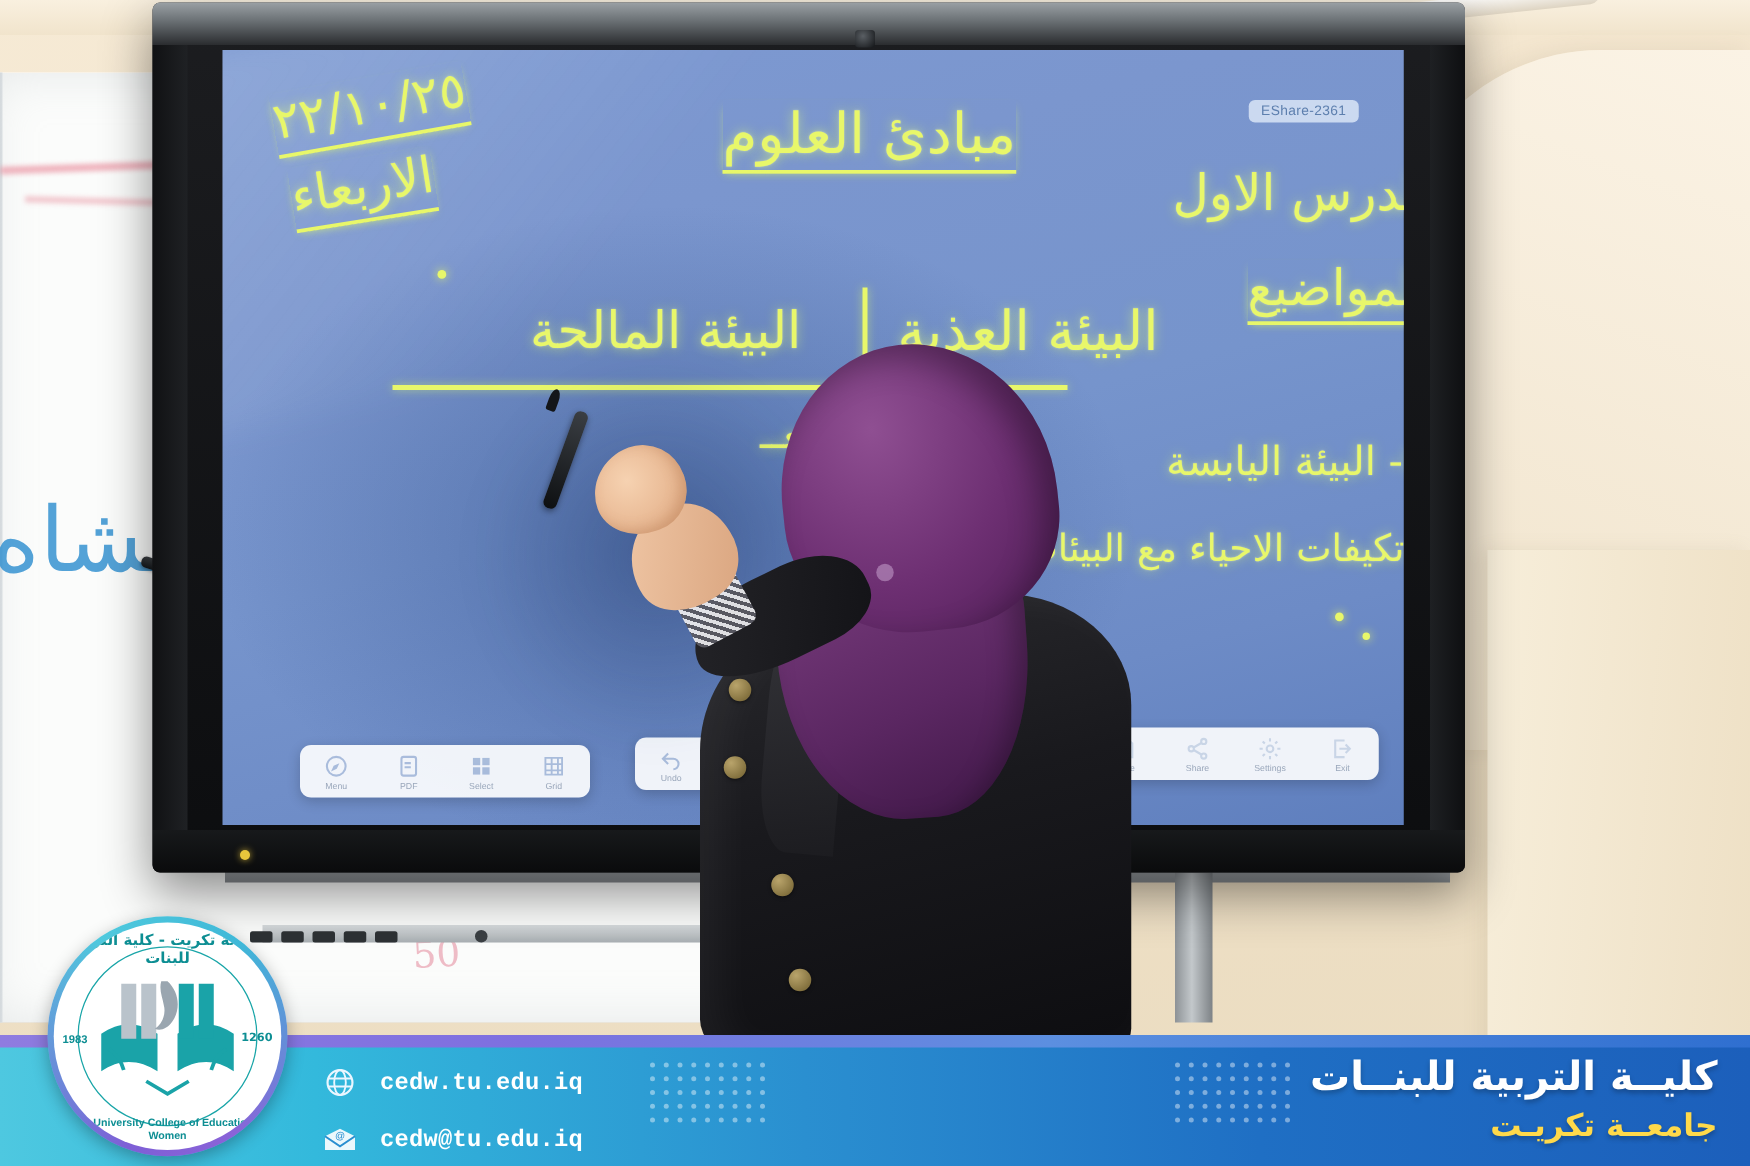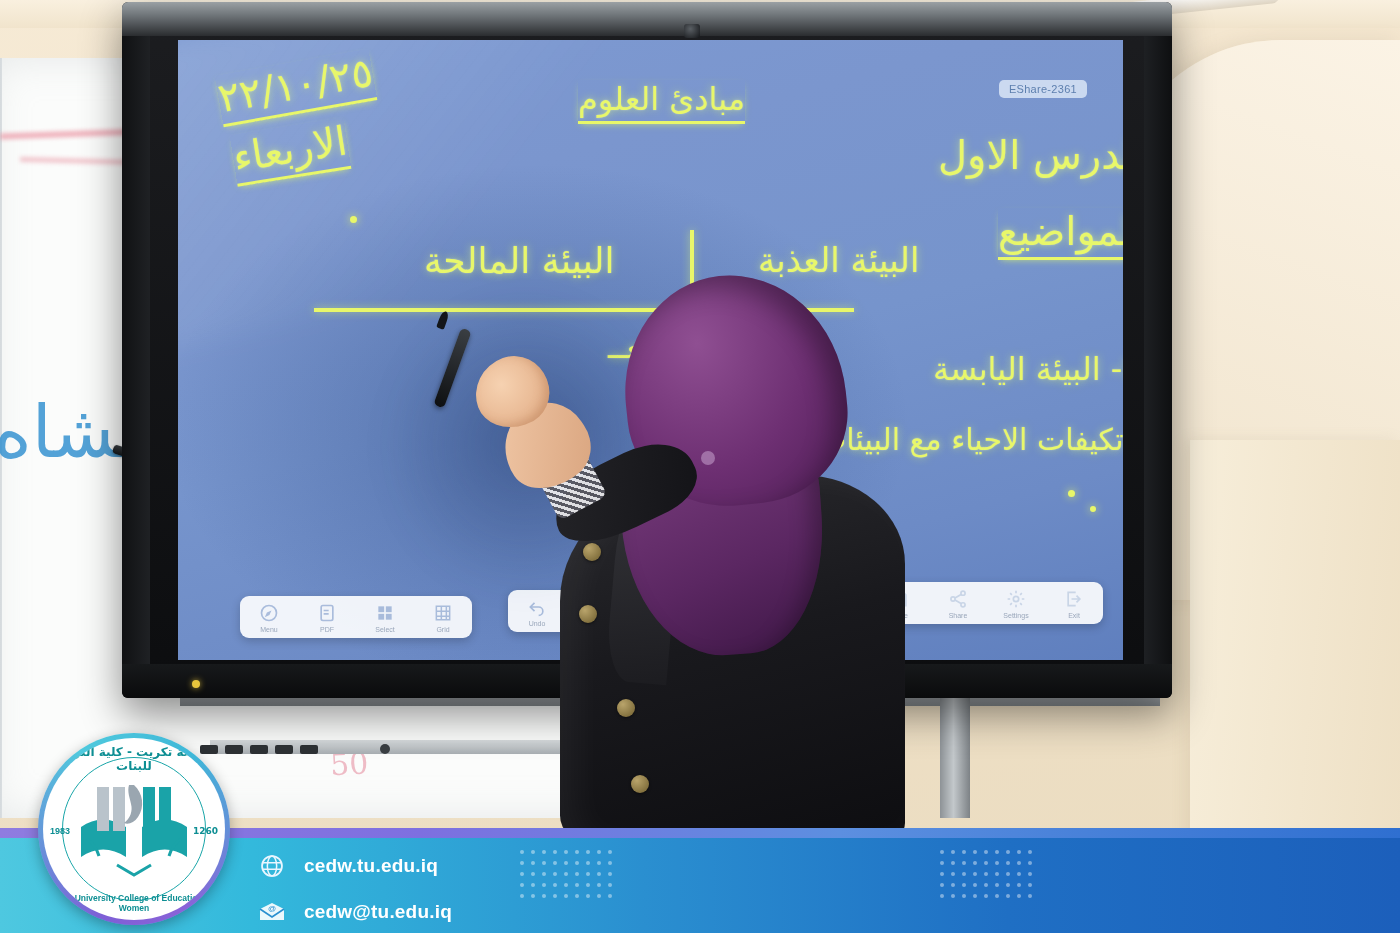--- a/index.html
+++ b/index.html
@@ -69,40 +69,40 @@
     background:linear-gradient(140deg,rgba(255,255,255,.16),rgba(255,255,255,0) 70%);
     transform:rotate(-12deg);filter:blur(12px);}
 
   .ink{position:absolute;color:#e8f76a;font-family:"DejaVu Sans",sans-serif;
     text-shadow:0 0 9px rgba(220,250,110,.65),0 0 2px rgba(255,255,255,.4);
     white-space:nowrap;direction:rtl;}
   .ul{border-bottom:3px solid #e8f76a;box-shadow:0 3px 7px -3px rgba(220,250,110,.7);padding-bottom:3px;}
 
   .ink-date{left:40px;top:22px;font-size:40px;transform:rotate(-10deg);}
   .ink-day{left:55px;top:86px;font-size:40px;transform:rotate(-9deg);}
-  .ink-title{left:400px;top:40px;font-size:32px;text-align:center;}
+  .ink-title{left:400px;top:40px;font-size:45px;text-align:center;}
   .ink-lesson{left:760px;top:92px;font-size:40px;}
   .ink-topics{left:820px;top:168px;font-size:40px;}
   .ink-i1{left:740px;top:240px;font-size:32px;}
   .ink-i2{left:755px;top:310px;font-size:32px;}
   .ink-i3{left:640px;top:382px;font-size:30px;}
   .ink-dot1{position:absolute;left:890px;top:450px;width:7px;height:7px;border-radius:50%;
     background:#e8f76a;box-shadow:0 0 8px #dff06a;}
   .ink-dot2{position:absolute;left:912px;top:466px;width:6px;height:6px;border-radius:50%;
     background:#e8f76a;box-shadow:0 0 8px #dff06a;}
   .ink-dot3{position:absolute;left:172px;top:176px;width:7px;height:7px;border-radius:50%;
     background:#e8f76a;box-shadow:0 0 8px #dff06a;}
 
   
   .tbl-v{position:absolute;left:512px;top:190px;width:4px;height:400px;background:#e8f76a;
     box-shadow:0 0 8px rgba(220,250,110,.6);}
   .tbl-h{position:absolute;left:136px;top:268px;width:540px;height:4px;background:#e8f76a;
     box-shadow:0 0 8px rgba(220,250,110,.6);}
-  .ink-c1{left:246px;top:200px;font-size:36px;}
-  .ink-c2{left:540px;top:200px;font-size:34px;margin-left:40px;}
+  .ink-c1{left:246px;top:200px;font-size:41px;}
+  .ink-c2{left:540px;top:200px;font-size:44px;}
   .ink-c3{left:430px;top:288px;font-size:32px;}
   .ink-c4{left:548px;top:288px;font-size:32px;}
 
   .eshare{position:absolute;right:36px;top:40px;padding:3px 10px;border-radius:5px;
     background:rgba(226,236,250,.78);color:#5d7fae;font-size:11px;letter-spacing:.3px;
     font-family:"Liberation Sans",sans-serif;text-align:right;}
 
   
   .tb{position:absolute;background:rgba(255,255,255,.9);border-radius:9px;display:flex;
     box-shadow:0 3px 10px rgba(0,0,0,.2);overflow:hidden;}
@@ -185,21 +185,21 @@
   .dots{position:absolute;top:22px;display:grid;grid-template-columns:repeat(9,11px);
     grid-auto-rows:11px;opacity:.42;}
   .dots i{width:4px;height:4px;border-radius:50%;background:#fff;display:block;}
   .dots-a{left:520px;} .dots-b{left:940px;}
 
   .f-col{position:absolute;display:flex;flex-direction:column;gap:18px;}
   .f-row{display:flex;align-items:center;gap:18px;}
   .f-ico{width:28px;height:28px;display:flex;align-items:center;justify-content:center;
     color:#eaf6ff;flex:0 0 28px;}
   .f-txt{color:#fff;font-size:19px;font-weight:bold;letter-spacing:.2px;
-    font-family:Liberation Sans, sans-serif;text-align:right;}
+    font-family:Liberation Mono, monospace;text-align:right;}
   .f-web{left:258px;top:24px;}
   .f-soc{left:648px;top:24px;}
 
   .f-ar{position:absolute;right:26px;top:14px;text-align:right;direction:rtl;}
   .f-ar1{color:#fff;font-size:32px;font-weight:bold;font-family:"DejaVu Sans",sans-serif;
     letter-spacing:1px;text-shadow:0 2px 4px rgba(0,0,0,.25);}
   .f-ar2{color:#ffd94a;font-size:25px;font-weight:bold;font-family:"DejaVu Sans",sans-serif;
     margin-top:6px;letter-spacing:1px;text-shadow:0 2px 4px rgba(0,0,0,.25);}
 
   
@@ -510,20 +510,24 @@
             <path d="M2 20V9l12-6 12 6v11z" fill="#ffffff" opacity=".9"></path>
             <path d="M2 9l12 8 12-8" fill="none" stroke="#2a8fd0" stroke-width="1.6"></path>
             <text x="14" y="11" font-size="8" fill="#2a8fd0" text-anchor="middle" font-family="Liberation Sans">@</text>
             </svg>
         </span>
         <span class="f-txt">cedw@tu.edu.iq</span>
       </div>
     </div>
 
 
+    <div class="f-ar">
+      <div class="f-ar1">كليــة التربية للبنــات</div>
+      <div class="f-ar2">جامعــة تكريـت</div>
+    </div>
   </div>
 
   <div class="logo">
     <div class="logo-in">
       <div class="logo-ring"></div>
       <div class="logo-ar">جامعة تكريت - كلية التربية للبنات</div>
       <div class="logo-en">Tikrit University College of Education for Women</div>
       <div class="logo-y1">1983</div>
       <div class="logo-y2">1260</div>
       <svg width="122" height="96" viewBox="0 0 122 96">

